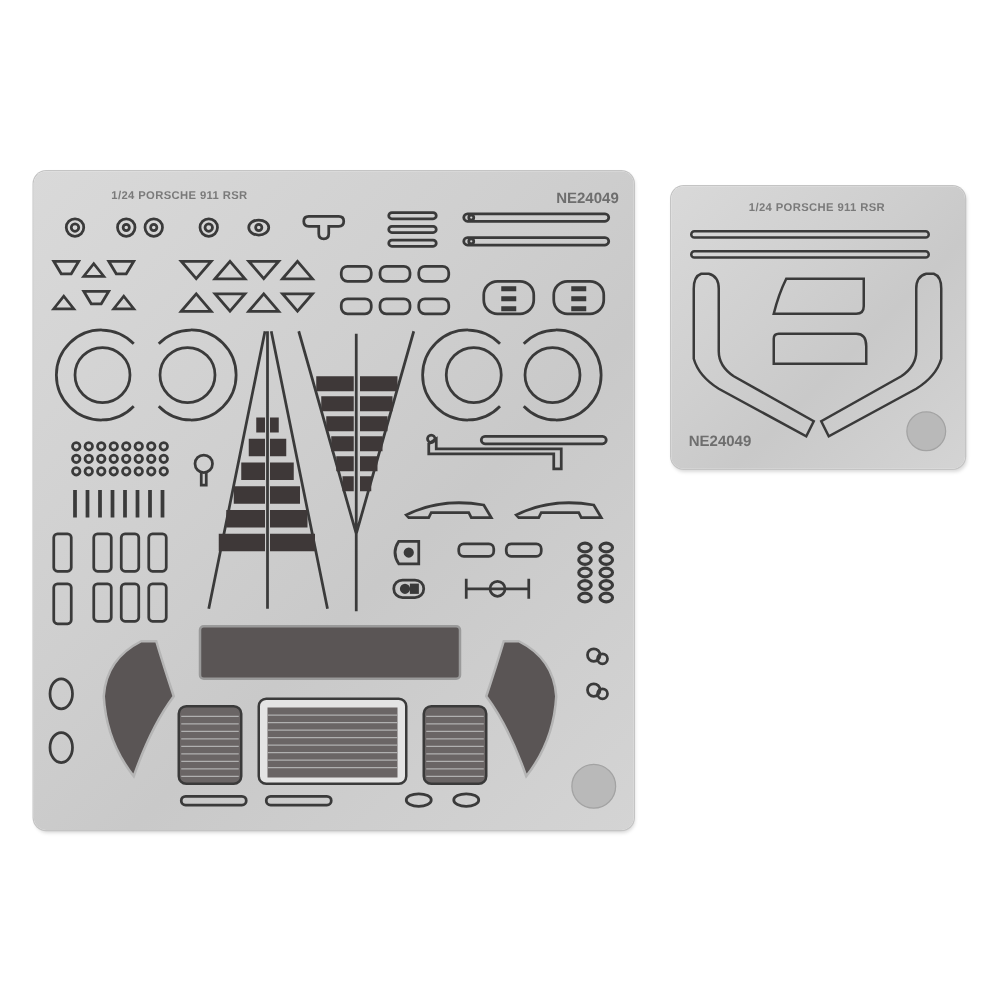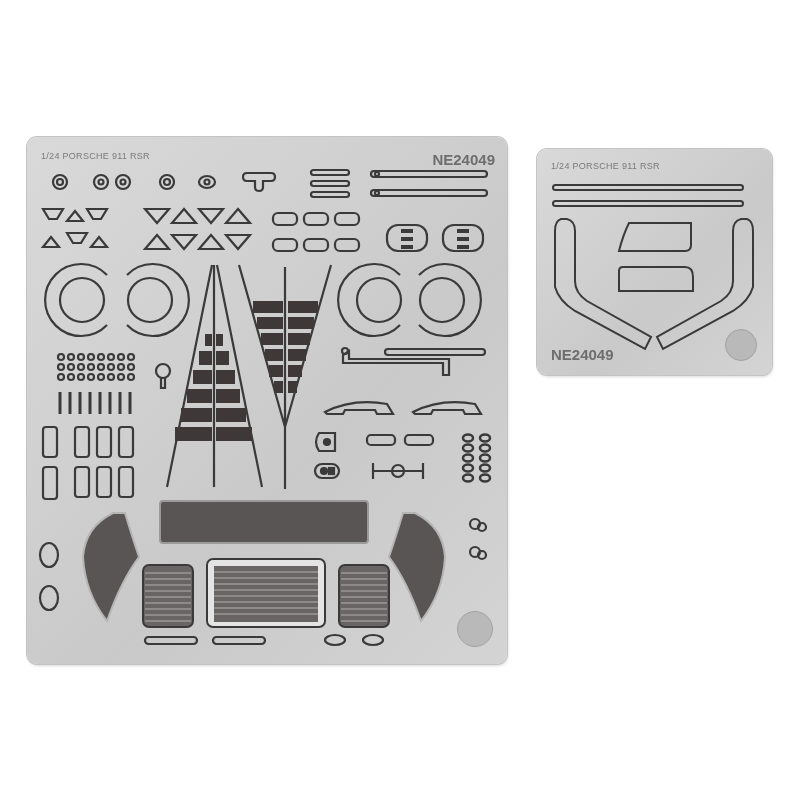--- a/index.html
+++ b/index.html
@@ -1,19 +1,19 @@
 <!DOCTYPE html>
 <html><head>
 <meta charset="utf-8">
 <style>
   html,body{margin:0;padding:0;background:#ffffff;}
   body{width:800px;height:800px;position:relative;overflow:hidden;font-family:"Liberation Sans",sans-serif;}
   .sheet{position:absolute;border-radius:10px;background:linear-gradient(135deg,#d9d9d9 0%,#cfcfcf 40%,#c9c9c9 60%,#d4d4d4 100%);box-shadow:0 0 0 1px #c4c4c4, 1px 2px 3px rgba(0,0,0,0.15);}
-  .sheet-title{position:absolute;font-size:9px;color:#7a7a7a;letter-spacing:0.3px;font-weight:normal;}
-  .sheet-code{position:absolute;font-size:15px;color:#6e6e6e;font-weight:bold;}
+  .sheet-title{position:absolute;font-size:9px;color:#7a7a7a;letter-spacing:0.3px;font-weight:bold;margin-left:48px;}
+  .sheet-code{position:absolute;font-size:12px;color:#6e6e6e;font-weight:bold;}
   svg{position:absolute;left:0;top:0;}
   .logo{position:absolute;border-radius:50%;background:#b9b9b9;border:1px solid #a3a3a3;}
 </style>
 </head>
 <body>
 
 <div class="sheet" style="left:27px;top:137px;width:480px;height:527px;">
   <div class="sheet-title" style="left:14px;top:14px;">1/24 PORSCHE 911 RSR</div>
   <div class="sheet-code" style="right:12px;top:14px;">NE24049</div>
 

